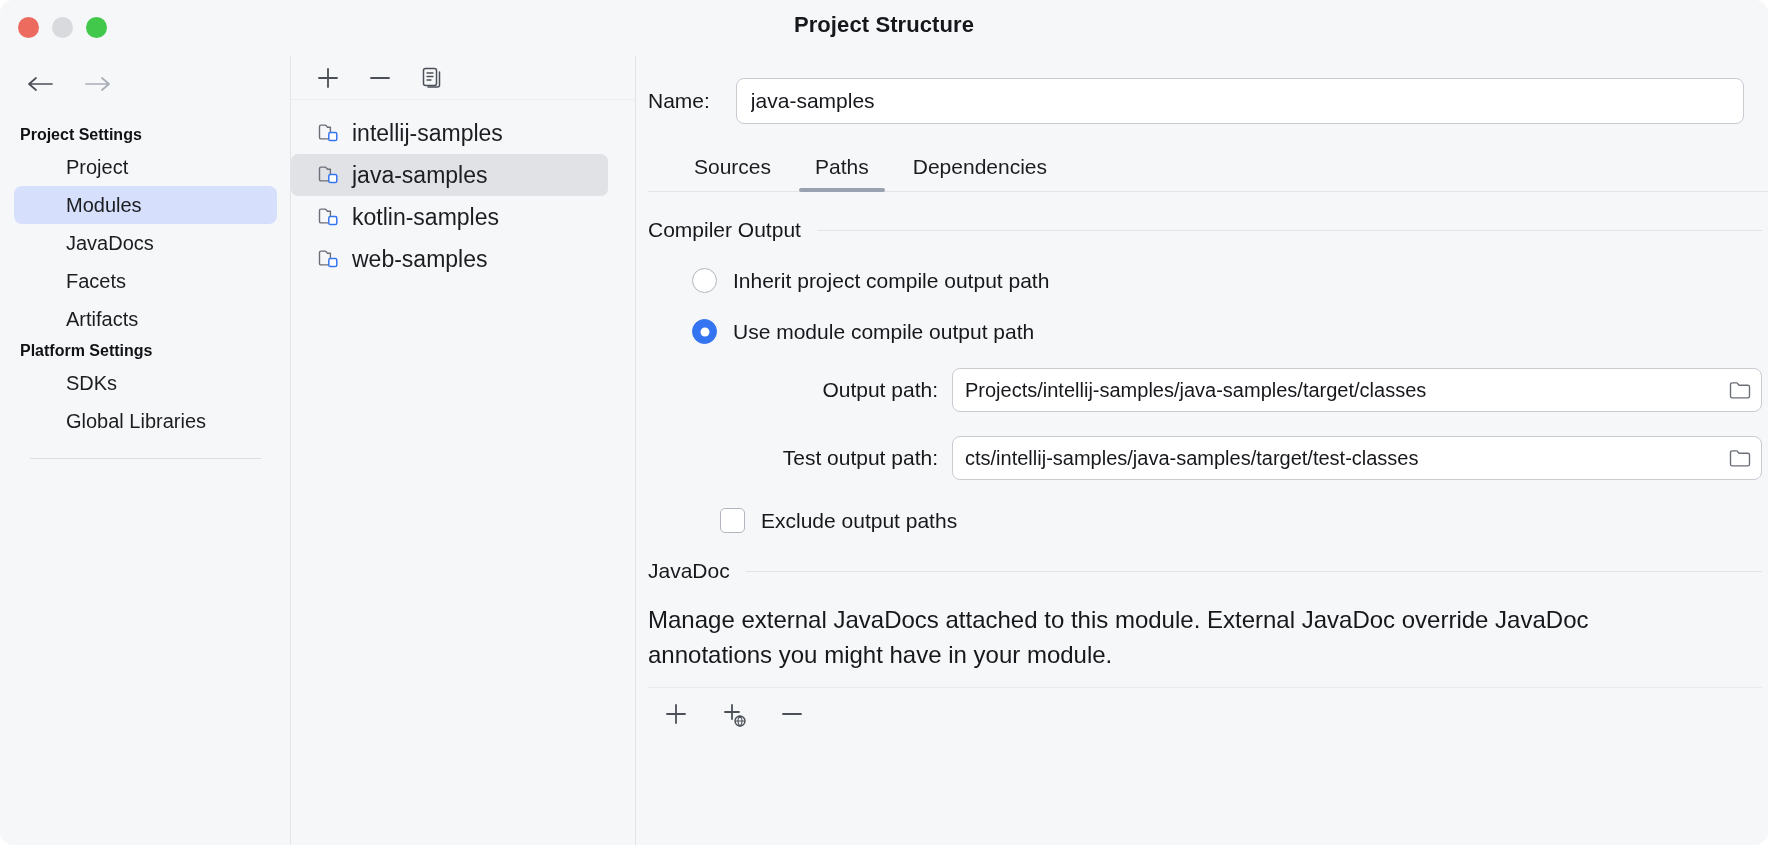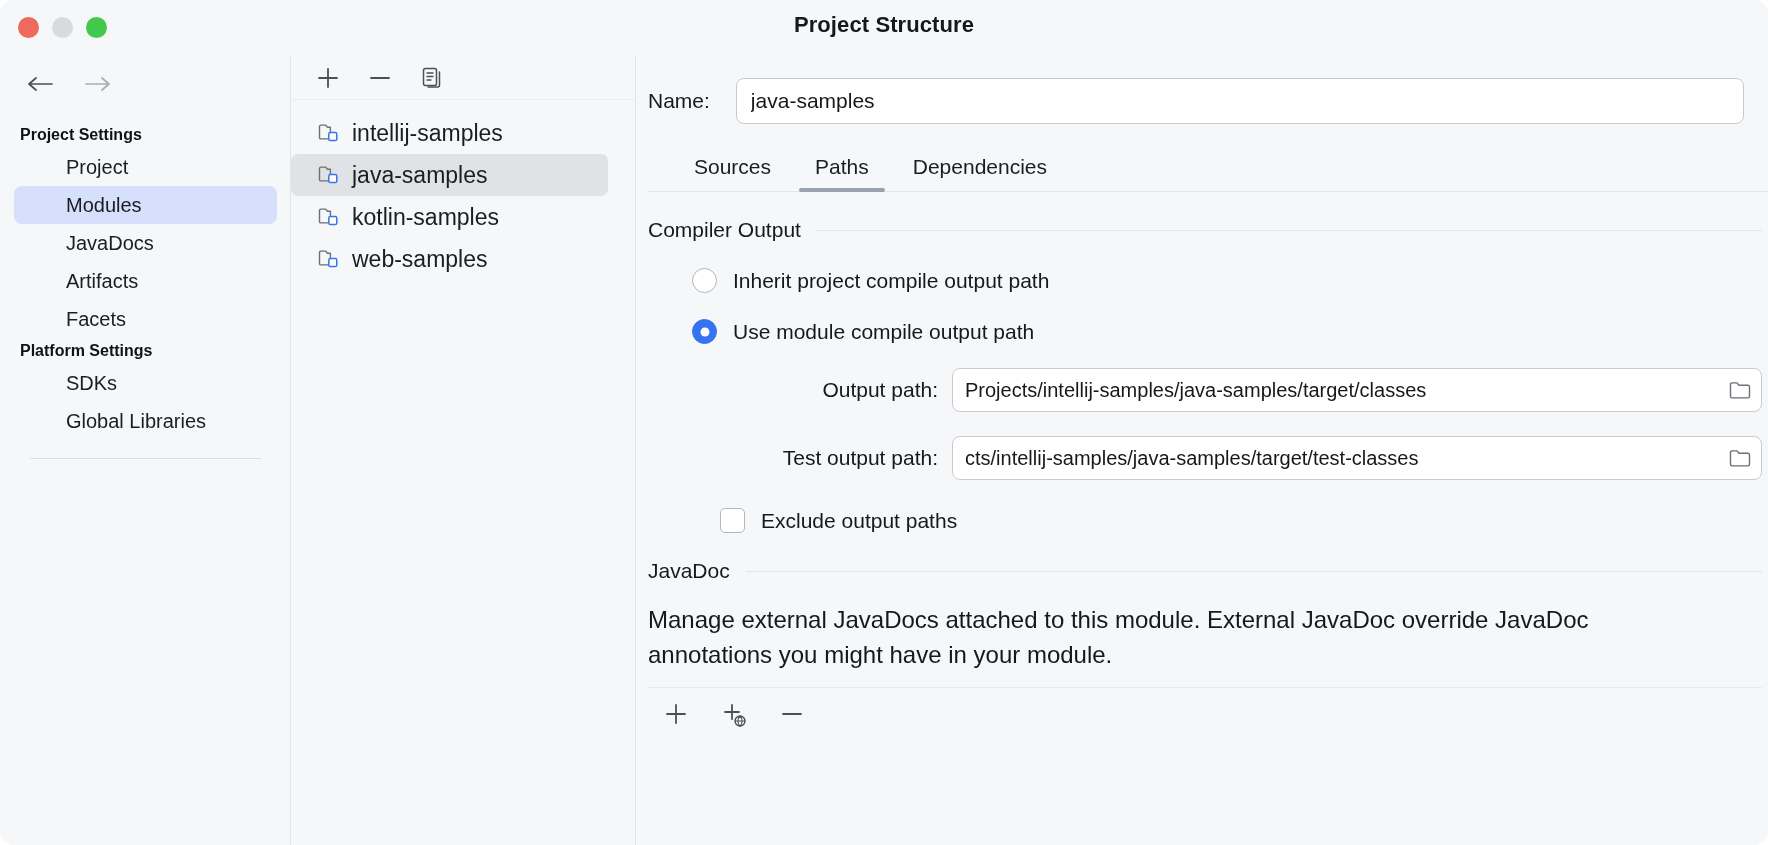--- a/index.html
+++ b/index.html
@@ -240,22 +240,22 @@
         <svg width="30" height="18" viewBox="0 0 30 18" fill="none">
           <path d="M19 3 L26 9 L19 15 M26 9 H3" stroke="#a9adb5" stroke-width="1.7" stroke-linecap="round" stroke-linejoin="round"></path>
         </svg>
       </div>
     </div>
     <div id="side-list">
         <div class="side-section">Project Settings</div>
         <div class="side-item">Project</div>
         <div class="side-item selected">Modules</div>
         <div class="side-item">JavaDocs</div>
+        <div class="side-item">Facets</div>
         <div class="side-item">Artifacts</div>
-        <div class="side-item">Facets</div>
         <div class="side-section">Platform Settings</div>
         <div class="side-item">SDKs</div>
         <div class="side-item">Global Libraries</div>
         <div class="side-sep"></div>
       </div>
   </div>
 
   <div class="modpanel">
     <div class="modtoolbar">
       <div class="tbbtn">

